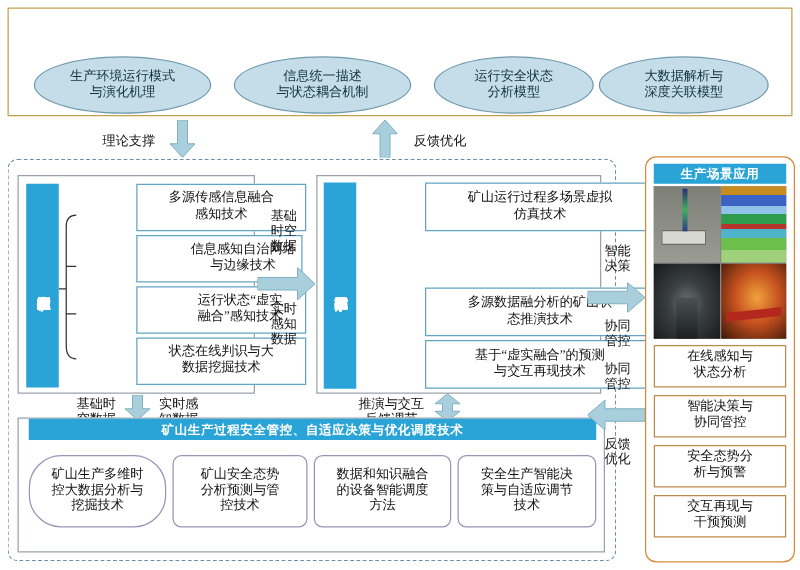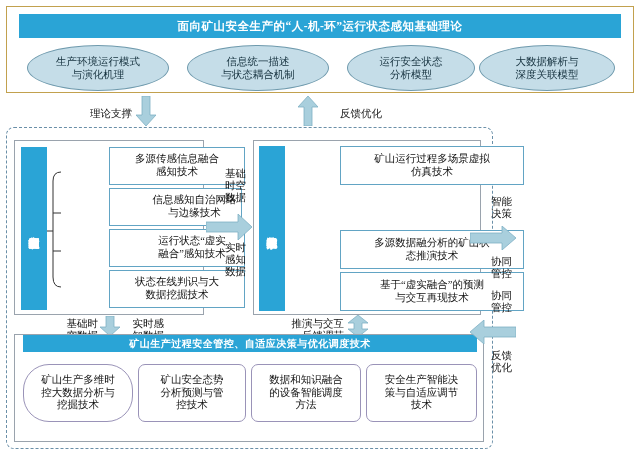--- a/index.html
+++ b/index.html
@@ -43,21 +43,21 @@
     box-sizing:border-box;padding:0 3px;
   }
   .side-box{
     border:1.2px solid #c08a4a;background:#ffffff;
     display:flex;align-items:center;justify-content:center;
     text-align:center;line-height:1.2;font-size:10.5px;color:#111;
     box-sizing:border-box;
   }
   .lab{
     position:absolute;font-size:10.5px;line-height:1.15;color:#111;
-    text-align:right;white-space:pre-line;
+    text-align:center;white-space:pre-line;
   }
   .arrow{position:absolute;}
   .arrow svg{display:block;}
 
   
   #top-panel{
     position:absolute;left:6px;top:6px;width:628px;height:87px;
     border:1.4px solid #c2a14e;background:#ffffff;box-sizing:border-box;
   }
   #top-title{position:absolute;left:12px;top:7px;width:602px;height:24px;font-size:11.5px;}
@@ -111,21 +111,20 @@
       background:#b3271d;transform:skewY(-6deg);}
 
   .side-stack{position:absolute;left:6px;top:150px;width:106px;}
 </style>
 </head>
 <body>
 
 <div id="root">
 
   <div id="top-panel">
-    <div id="top-title" class="blue-bar">面向矿山安全生产的“人-机-环”运行状态感知基础理论</div>
 
     <div class="ellipse" style="position: absolute; left: 180px; top: 38px; width: 140px; height: 44px; white-space: pre-line;">信息统一描述
 与状态耦合机制</div>
     <div class="ellipse" style="position: absolute; left: 20px; top: 38px; width: 140px; height: 44px; white-space: pre-line;">生产环境运行模式
 与演化机理</div>
     <div class="ellipse" style="position: absolute; left: 340px; top: 38px; width: 126px; height: 44px; white-space: pre-line;">运行安全状态
 分析模型</div>
     <div class="ellipse" style="position: absolute; left: 472px; top: 38px; width: 134px; height: 44px; white-space: pre-line; text-align: center;">大数据解析与
 深度关联模型</div>
   </div>
@@ -233,14 +232,35 @@
   <div class="lab" style="left: 476px; top: 290px; width: 36px; white-space: pre-line;">协同
 管控</div>
   <div class="arrow" style="left:470px;top:320px;">
     <svg width="46" height="24" viewBox="0 0 46 24">
       <polygon points="46,7 14,7 14,0 0,12 14,24 14,17 46,17" fill="#a9cfdd" stroke="#7fb0c4" stroke-width="0.8"></polygon>
     </svg>
   </div>
   <div class="lab" style="left: 476px; top: 350px; width: 36px; white-space: pre-line;">反馈
 优化</div>
 
+  <div id="right-panel">
+    <div id="right-title" class="blue-bar">生产场景应用</div>
+
+    <div id="img-grid">
+      <div class="thumb th1"></div>
+      <div class="thumb th2"></div>
+      <div class="thumb th3"></div>
+      <div class="thumb th4"></div>
+    </div>
+
+    <div class="side-stack">
+      <div class="side-box" style="height: 34px; margin-bottom: 6px; white-space: pre-line;">在线感知与
+状态分析</div>
+      <div class="side-box" style="height: 34px; margin-bottom: 6px; white-space: pre-line;">智能决策与
+协同管控</div>
+      <div class="side-box" style="height: 34px; margin-bottom: 6px; white-space: pre-line;">安全态势分
+析与预警</div>
+      <div class="side-box" style="height: 34px; white-space: pre-line;">交互再现与
+干预预测</div>
+    </div>
+  </div>
 
 </div>
 
 </body></html>

